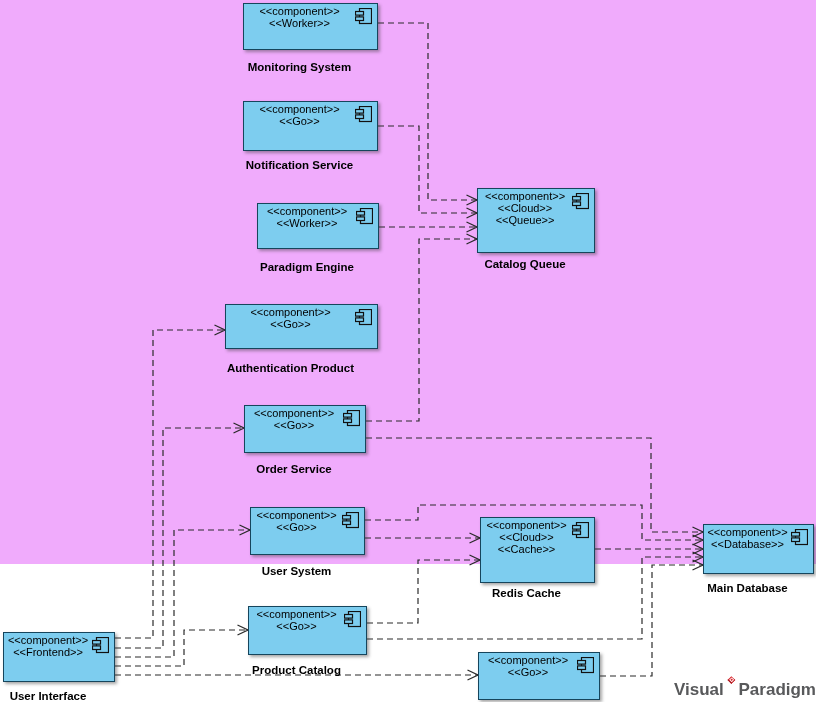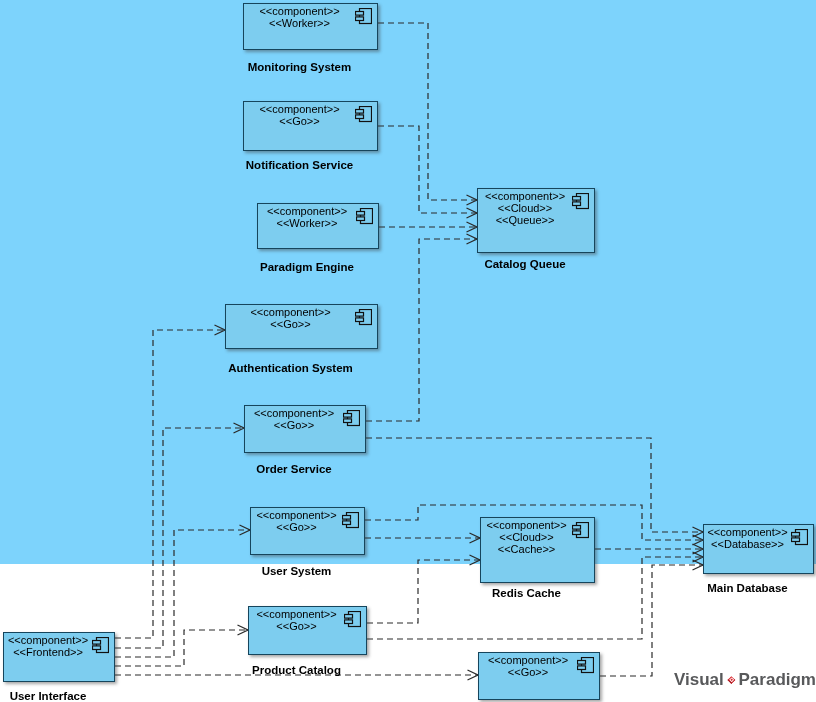--- a/index.html
+++ b/index.html
@@ -1,27 +1,27 @@
 <!DOCTYPE html>
 <html><head>
 <meta charset="utf-8">
 <style>
   html,body{margin:0;padding:0;background:#ffffff;width:816px;height:702px;overflow:hidden;
             font-family:"Liberation Sans",sans-serif;}
-  #canvas{position:relative;width:816px;height:564px;background:#7dd3fc;}
+  #canvas{position:relative;width:816px;height:564px;background:#f0abfc;}
   #wires{position:absolute;left:0;top:0;z-index:1;}
   .node{position:absolute;z-index:2;background:#7DCDEF;border:1px solid #16455C;
         box-shadow:2px 2px 3px rgba(60,60,60,0.45);box-sizing:border-box;}
   .node-text{position:absolute;left:3px;right:25px;top:1px;bottom:1px;display:flex;
              flex-direction:column;justify-content:space-evenly;align-items:center;}
   .stereo{font-size:11px;color:#000;white-space:nowrap;line-height:12px;}
   .node-name{font-size:11.5px;font-weight:bold;color:#000;white-space:nowrap;line-height:13px;margin-top:32px;}
   .comp-icon{position:absolute;top:4px;right:5px;}
   #watermark{position:absolute;left:674px;top:660px;width:142px;height:40px;z-index:3;
-             display:flex;align-items:center;gap:3px;}
+             display:flex;align-items:flex-end;gap:3px;}
   .wm-text{font-size:17px;font-weight:bold;color:#58595B;letter-spacing:0px;}
 </style>
 </head>
 <body>
 
 <div id="canvas">
   <svg id="wires" width="816" height="702" viewBox="0 0 816 702">
       <defs>
         <marker id="openArrow" markerWidth="14" markerHeight="14" refX="11.5" refY="6" orient="auto" markerUnits="userSpaceOnUse">
           <path d="M1,1 L11.5,6 L1,11" fill="none" stroke="#2B2B2B" stroke-width="1.3"></path>
@@ -96,21 +96,21 @@
       </div>
       <div class="node" style="left: 225px; top: 304px; width: 153px; height: 45px;">
         <span class="comp-icon"><svg width="17" height="17" viewBox="0 0 17 17">
             <rect x="4.5" y="0.5" width="12" height="15" fill="none" stroke="#111" stroke-width="1.2"></rect>
             <rect x="0.5" y="3.5" width="8" height="3.6" fill="#7DCDEF" stroke="#111" stroke-width="1.2"></rect>
             <rect x="0.5" y="8.9" width="8" height="3.6" fill="#7DCDEF" stroke="#111" stroke-width="1.2"></rect>
           </svg></span>
         <div class="node-text">
           <span class="stereo">&lt;&lt;component&gt;&gt;</span>
           <span class="stereo">&lt;&lt;Go&gt;&gt;</span>
-          <span class="node-name">Authentication System</span>
+          <span class="node-name">Authentication Product</span>
         </div>
       </div>
       <div class="node" style="left: 244px; top: 405px; width: 122px; height: 48px;">
         <span class="comp-icon"><svg width="17" height="17" viewBox="0 0 17 17">
             <rect x="4.5" y="0.5" width="12" height="15" fill="none" stroke="#111" stroke-width="1.2"></rect>
             <rect x="0.5" y="3.5" width="8" height="3.6" fill="#7DCDEF" stroke="#111" stroke-width="1.2"></rect>
             <rect x="0.5" y="8.9" width="8" height="3.6" fill="#7DCDEF" stroke="#111" stroke-width="1.2"></rect>
           </svg></span>
         <div class="node-text">
           <span class="stereo">&lt;&lt;component&gt;&gt;</span>

